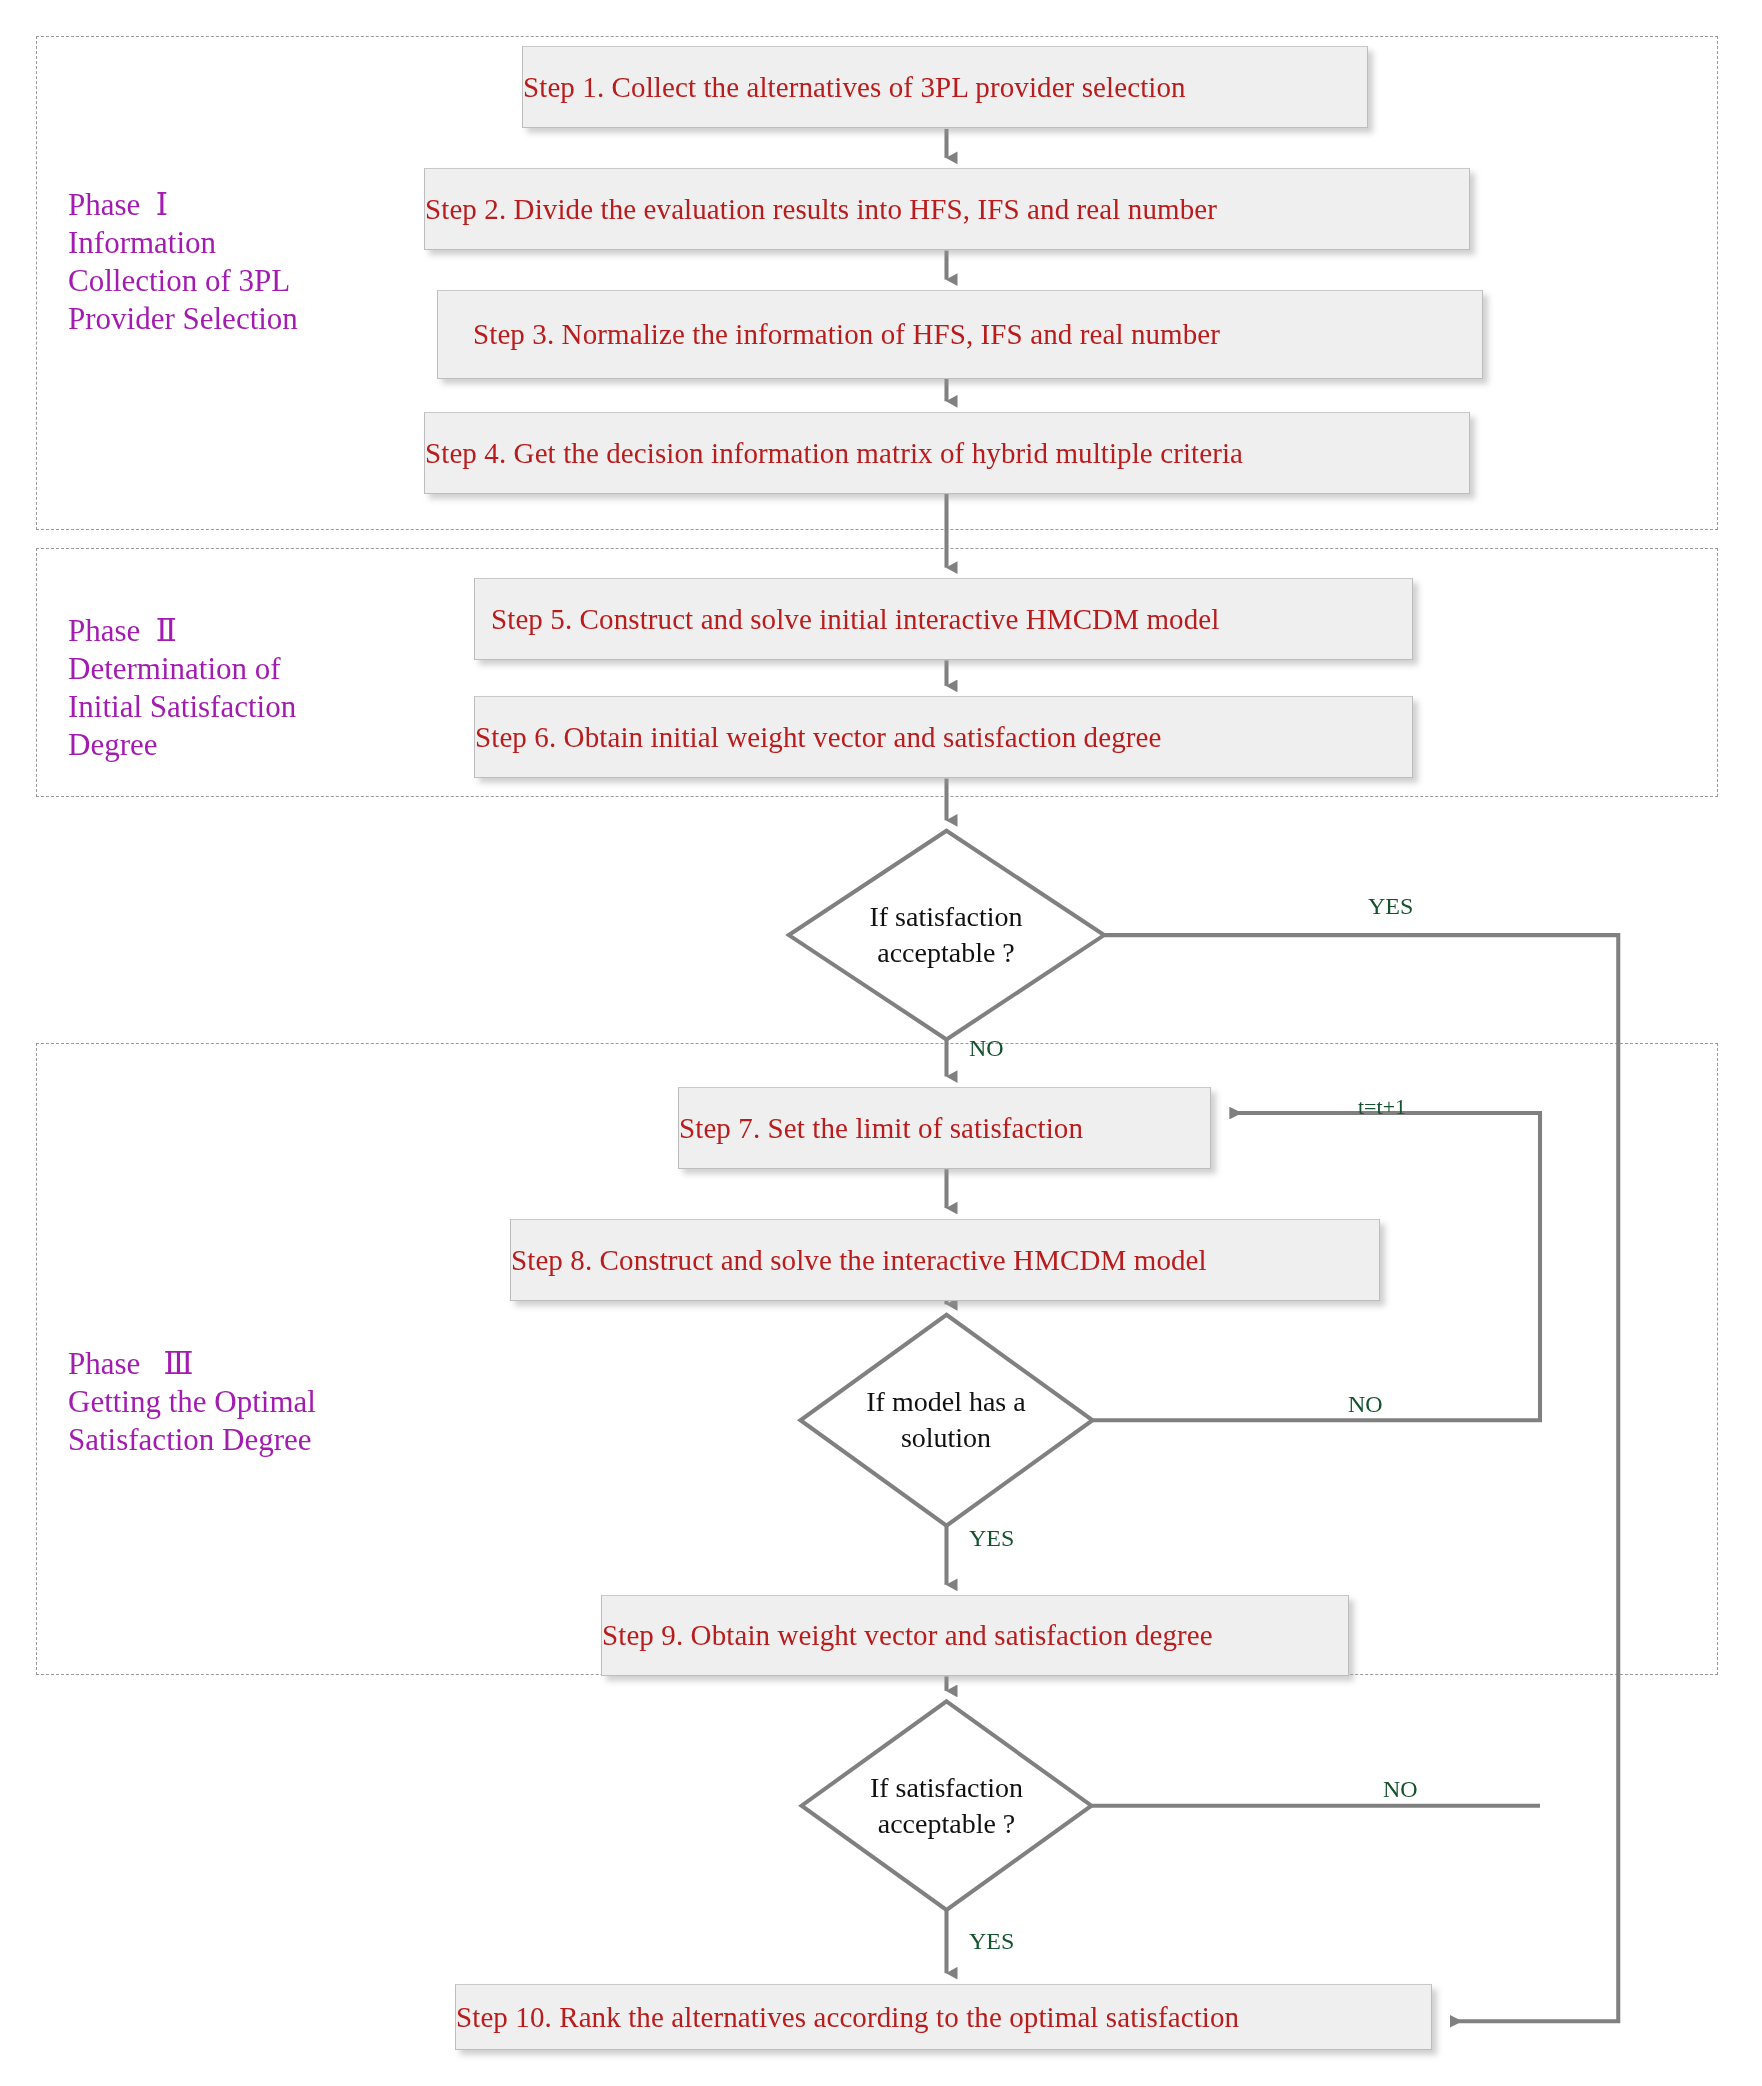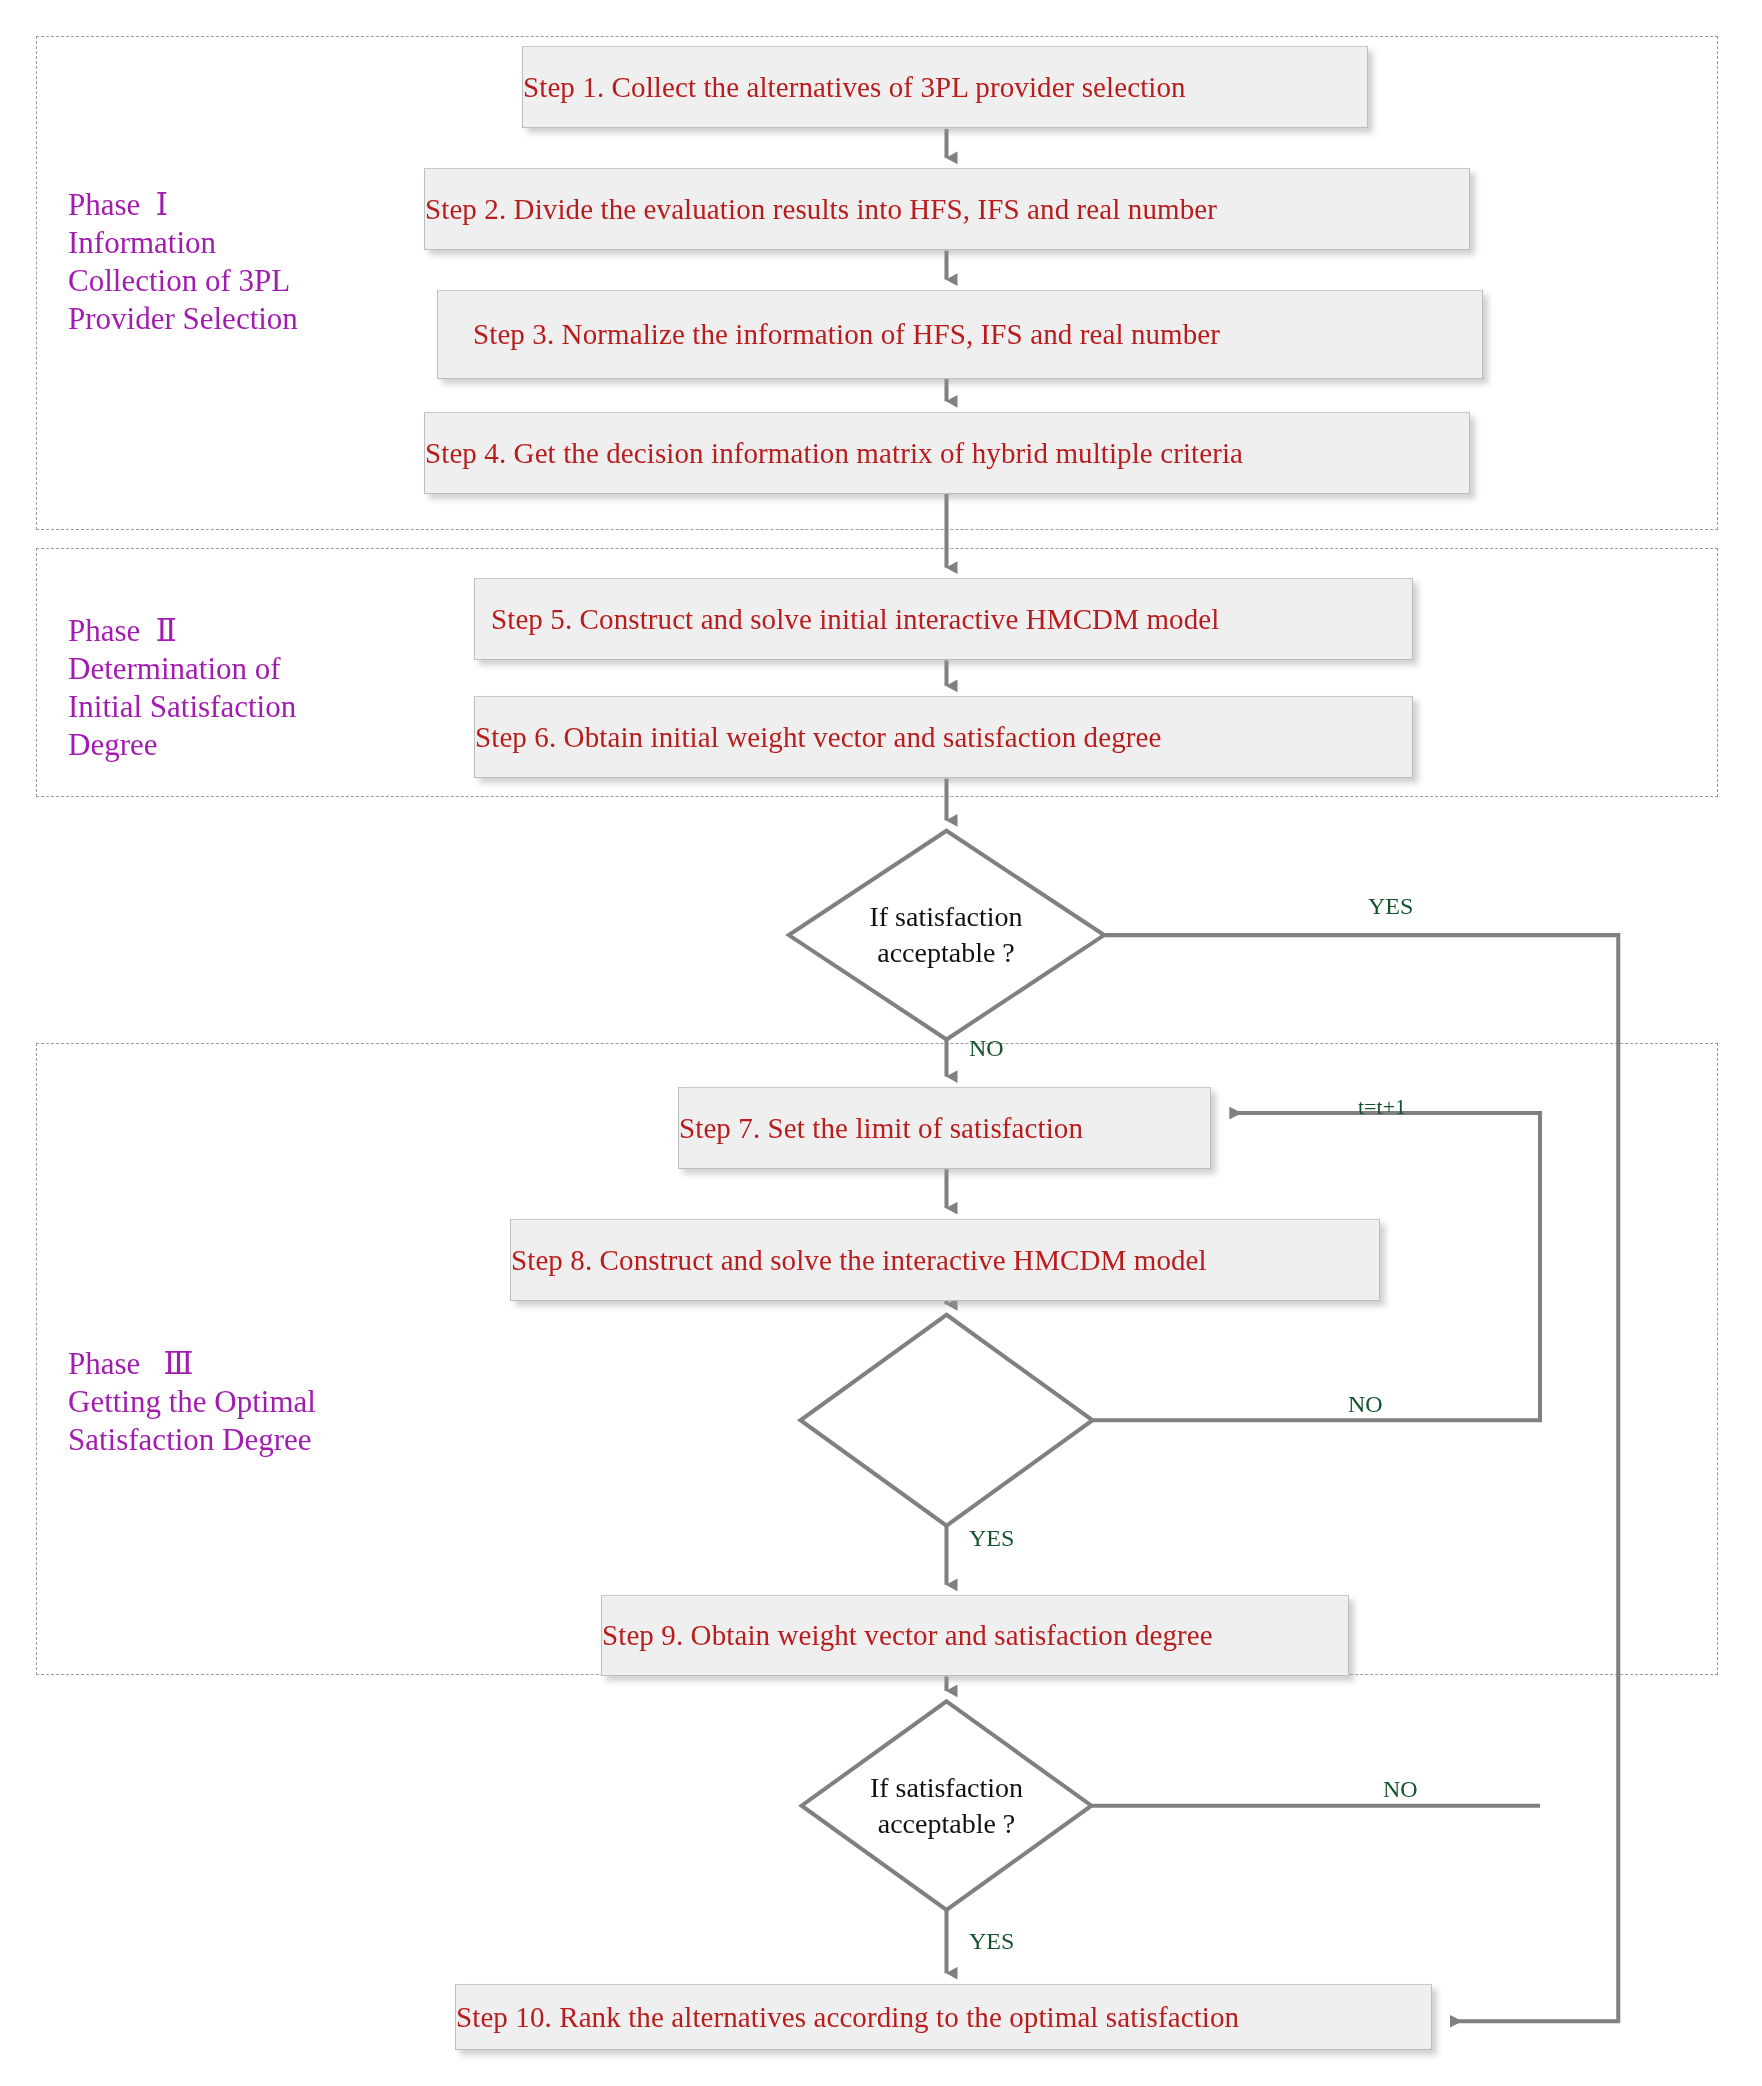--- a/index.html
+++ b/index.html
@@ -100,20 +100,22 @@
     </div>
   <div class="step-box" id="sb8" style="left: 569px; top: 1595px; width: 748px; height: 81px; margin-left: 32px;">
       <span>Step 9. Obtain weight vector and satisfaction degree</span>
     </div>
   <div class="step-box" id="sb9" style="left: 455px; top: 1984px; width: 977px; height: 66px;">
       <span>Step 10. Rank the alternatives according to the optimal satisfaction</span>
     </div>
 
   <div class="diamond-label" id="dl0" style="left: 824px; width: 244px; top: 899px;">If satisfaction
 acceptable ?</div>
+  <div class="diamond-label" id="dl1" style="left: 833px; width: 226px; top: 1384px;">If  model has a
+solution</div>
   <div class="diamond-label" id="dl2" style="left: 834px; width: 225px; top: 1770px;">If satisfaction
 acceptable ?</div>
 
   <div class="edge-label" id="el0" style="left: 1368px; top: 893px;">YES</div>
   <div class="edge-label" id="el1" style="left: 969px; top: 1035px;">NO</div>
   <div class="edge-label small" id="el2" style="left: 1358px; top: 1094px;">t=t+1</div>
   <div class="edge-label" id="el3" style="left: 1348px; top: 1391px;">NO</div>
   <div class="edge-label" id="el4" style="left: 969px; top: 1525px;">YES</div>
   <div class="edge-label" id="el5" style="left: 1383px; top: 1776px;">NO</div>
   <div class="edge-label" id="el6" style="left: 969px; top: 1928px;">YES</div>

